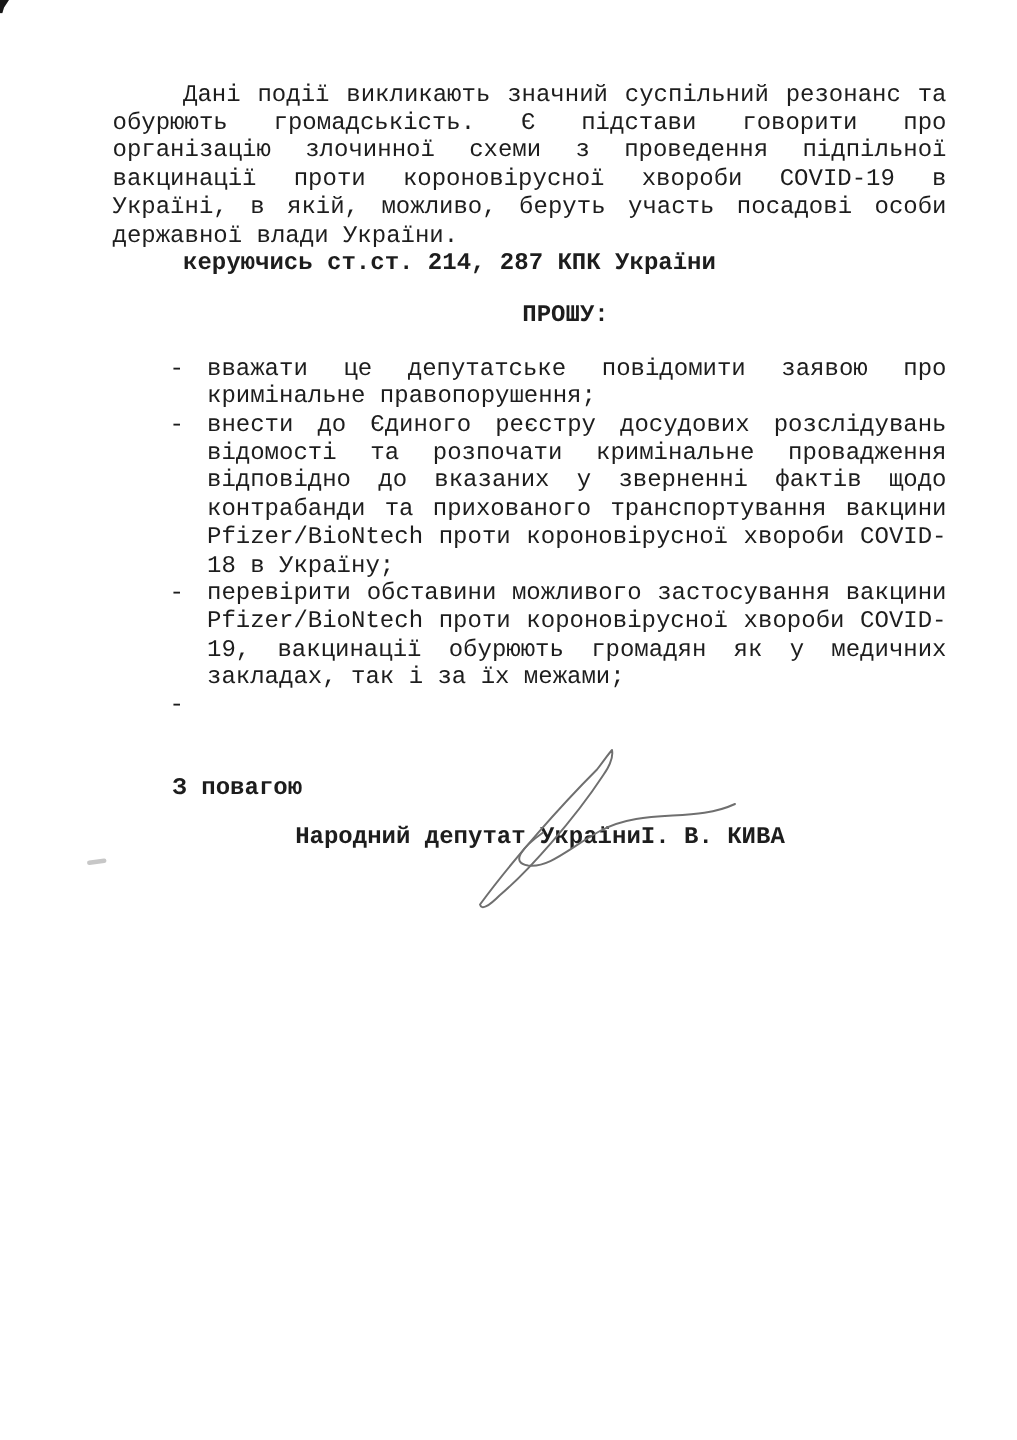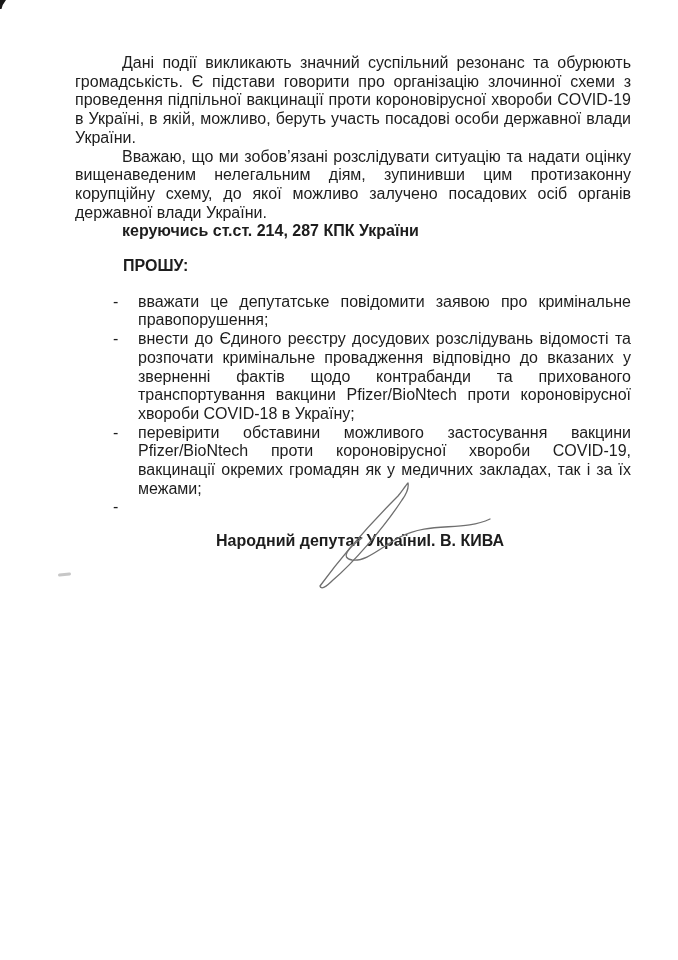--- a/index.html
+++ b/index.html
@@ -6,21 +6,21 @@
     margin: 0;
     padding: 0;
     background: #ffffff;
   }
   .page {
     position: relative;
     width: 678px;
     height: 960px;
     background: #ffffff;
     overflow: hidden;
-    font-family: Liberation Sans, sans-serif;
+    font-family: Liberation Mono, monospace;
     color: #1d1d1d;
   }
   
   .corner-mark {
     position: absolute;
     top: 0; left: 0;
     width: 6px; height: 9px;
     background: #181818;
     clip-path: polygon(0 0, 100% 0, 45% 55%, 25% 100%, 0 100%);
   }
@@ -40,20 +40,21 @@
     font-size: 16px;
     line-height: 18.7px;
     text-align: justify;
   }
   p { margin: 0; }
   .indent { text-indent: 47px; }
   .bold { font-weight: bold; }
   .legal { margin-top: 16px; }
   .heading {
     margin-top: 16px;
+    text-align: center;
     padding-left: 48px; 
     font-weight: bold;
   }
   .list { margin-top: 17px; }
   .list-item { display: flex; }
   .dash {
     flex: none;
     width: 25px;
     padding-left: 38px;
     text-align: left;
@@ -96,50 +97,50 @@
 
 <div class="page">
 
   <div class="corner-mark"></div>
   <div class="edge-mark"></div>
 
   <div class="content">
 
     <p class="indent">Дані події викликають значний суспільний резонанс та обурюють громадськість. Є підстави говорити про організацію злочинної схеми з проведення підпільної вакцинації проти короновірусної хвороби COVID-19 в Україні, в якій, можливо, беруть участь посадові особи державної влади України.</p>
 
-    <p class="indent">Вважаю, що ми зобов’язані розслідувати ситуацію та надати оцінку вищенаведеним нелегальним діям, зупинивши цим протизаконну корупційну схему, до якої можливо залучено посадових осіб органів державної влади України.</p>
 
 
     <p class="indent bold">керуючись ст.ст. 214, 287 КПК України</p>
 
     <div class="heading">ПРОШУ:</div>
 
     <div class="list">
 
       <div class="list-item">
         <span class="dash">-</span>
         <span class="item-text">вважати це депутатське повідомити заявою про кримінальне правопорушення;</span>
       </div>
 
       <div class="list-item">
         <span class="dash">-</span>
         <span class="item-text">внести до Єдиного реєстру досудових розслідувань відомості та розпочати кримінальне провадження відповідно до вказаних у зверненні фактів щодо контрабанди та прихованого транспортування вакцини Pfizer/BioNtech проти короновірусної хвороби COVID-18 в Україну;</span>
       </div>
 
       <div class="list-item">
         <span class="dash">-</span>
-        <span class="item-text">перевірити обставини можливого застосування вакцини Pfizer/BioNtech проти короновірусної хвороби COVID-19, вакцинації окремих громадян як у медичних закладах, так і за їх межами;</span>
+        <span class="item-text">перевірити обставини можливого застосування вакцини Pfizer/BioNtech проти короновірусної хвороби COVID-19, вакцинації обурюють громадян як у медичних закладах, так і за їх межами;</span>
       </div>
 
       <div class="list-item">
         <span class="dash">-</span>
       </div>
 
     </div>
 
+    <p class="closing">З повагою</p>
 
     <div class="sig-row">
       <span>Народний депутат України</span>
 
       <svg class="sig-svg" viewBox="0 0 210 112" xmlns="http://www.w3.org/2000/svg">
         <path d="M 30,106 C 52,76 84,40 108,16 C 112,11 116,5 118,3 C 119,8 117,13 112,20 C 93,49 62,84 43,100 C 36,107 31,110 30,106 Z" fill="none"></path>
         <path d="M 72,58 C 58,68 50,78 62,80 C 76,82 90,68 110,57 C 140,41 172,52 200,39"></path>
       </svg>
 
       <span class="sig-name">І. В. КИВА</span>

